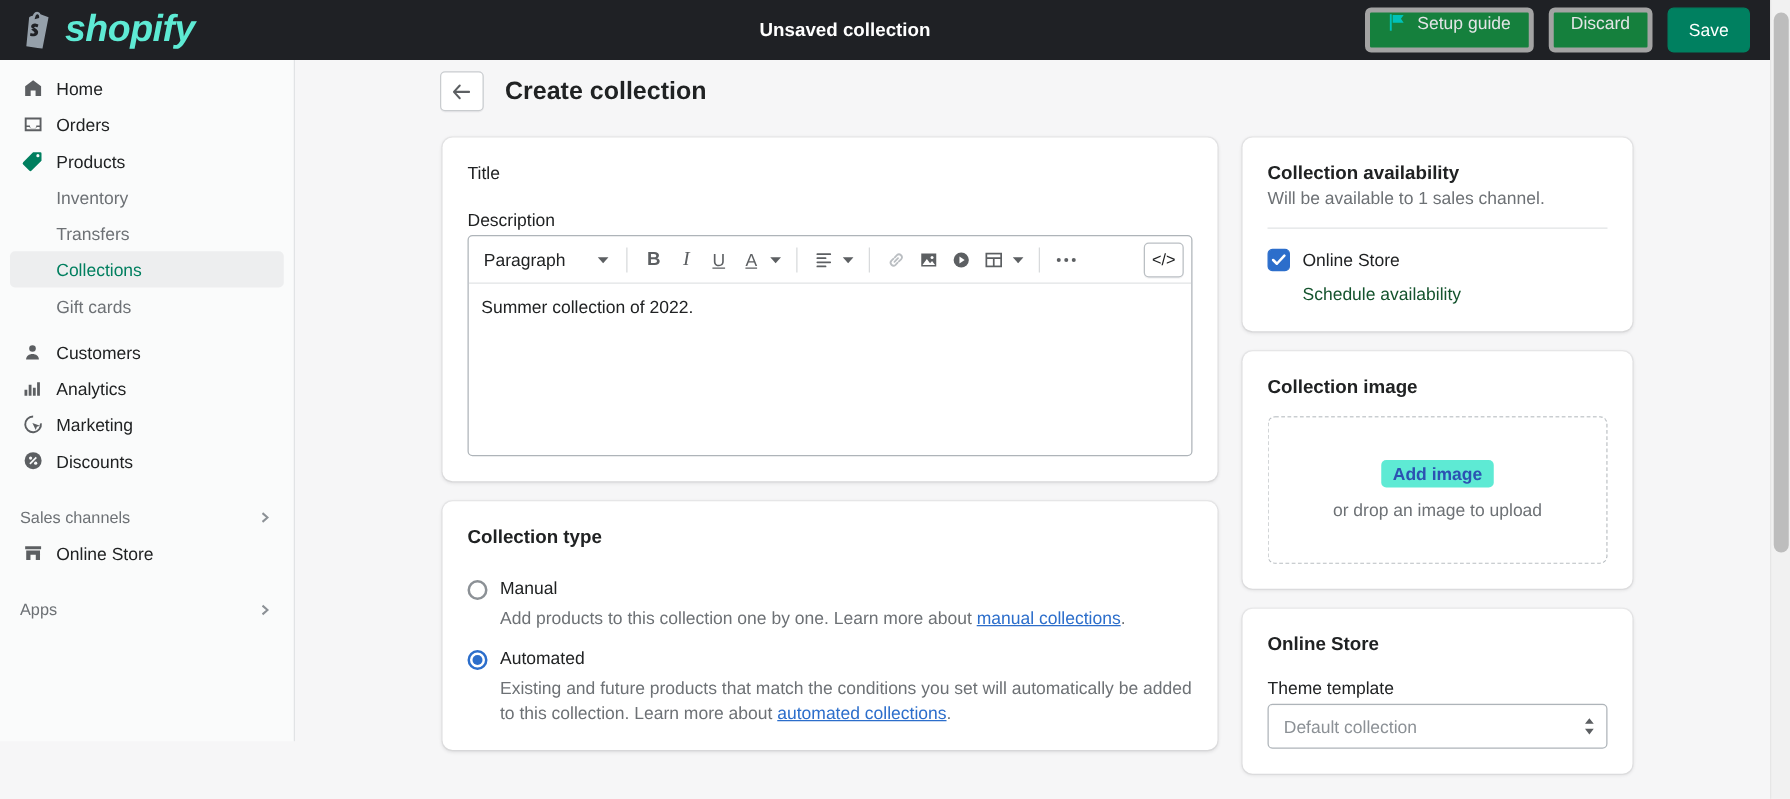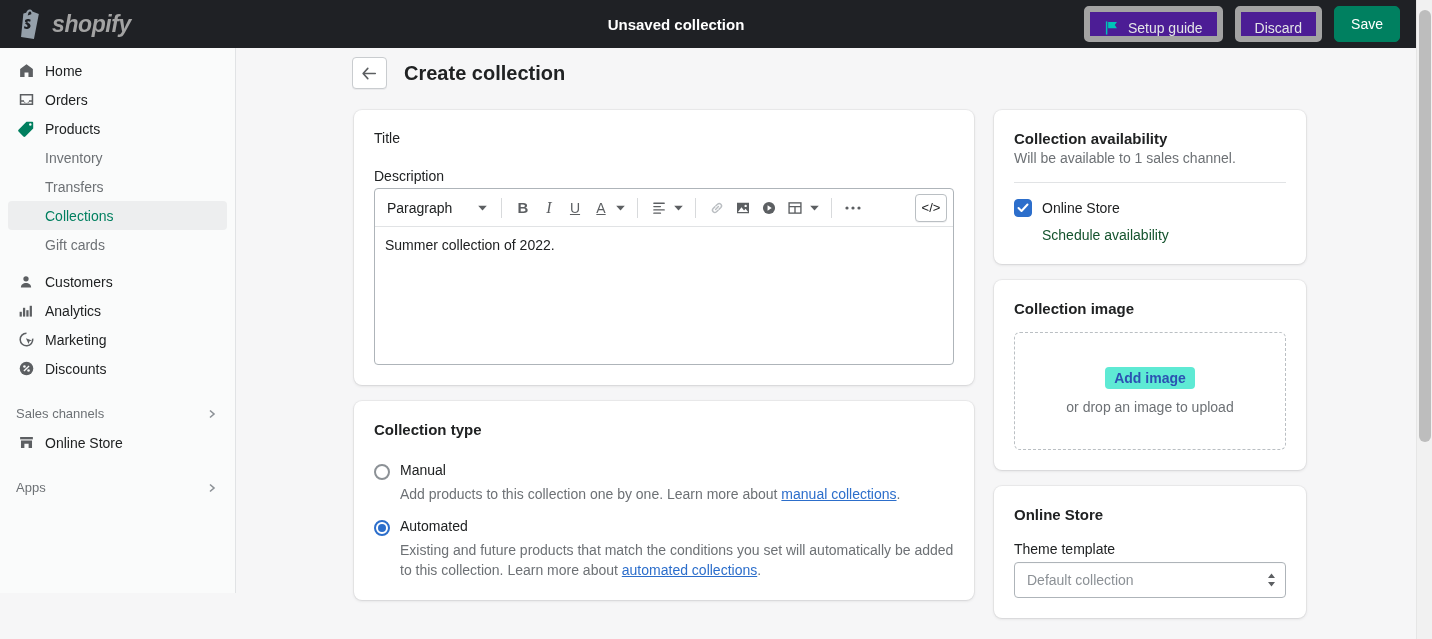--- a/index.html
+++ b/index.html
@@ -20,39 +20,39 @@
     display: flex; align-items: center;
     z-index: 30;
   }
   .logo-wrap {
     width: 236px; height: 48px;
     display: flex; align-items: center; padding-left: 16px;
     gap: 9px;
   }
   .logo-bag { width: 27px; height: 30px; display:block; }
   .logo-word {
-    font-size: 23px; font-style: italic; font-weight: bold;
-    color: #a3a3a3; letter-spacing: -0.4px;
+    font-size: 30px; font-style: italic; font-weight: bold;
+    color: #5eead4; letter-spacing: -0.4px;
   }
   .topbar-title {
     flex: 1; text-align: center;
     font-size: 15px; font-weight: bold; color: #ffffff;
     padding-right: 300px;
   }
   .topbar-actions {
     position: absolute; right: 16px; top: 6px;
     display: flex; align-items: center; gap: 12px;
   }
   .btn-dark {
     height: 36px; padding: 0 14px;
-    background: #4c1d95;
-    border: 6px solid #a3a3a3;
+    background: #15803d;
+    border: 4px solid #a3a3a3;
     border-radius: 5px;
     color: #e3e5e7; font-size: 14px;
-    display: flex; align-items: flex-end; gap: 9px;
+    display: flex; align-items: flex-start; gap: 9px;
     cursor: pointer;
     font-family: "Liberation Sans", sans-serif;
   }
   .btn-save {
     height: 36px; padding: 0 16px;
     background: #008060; border: 1px solid #008060;
     border-radius: 5px;
     color: #ffffff; font-size: 14px; font-weight: normal;
     display: flex; align-items: center;
     cursor: pointer;

